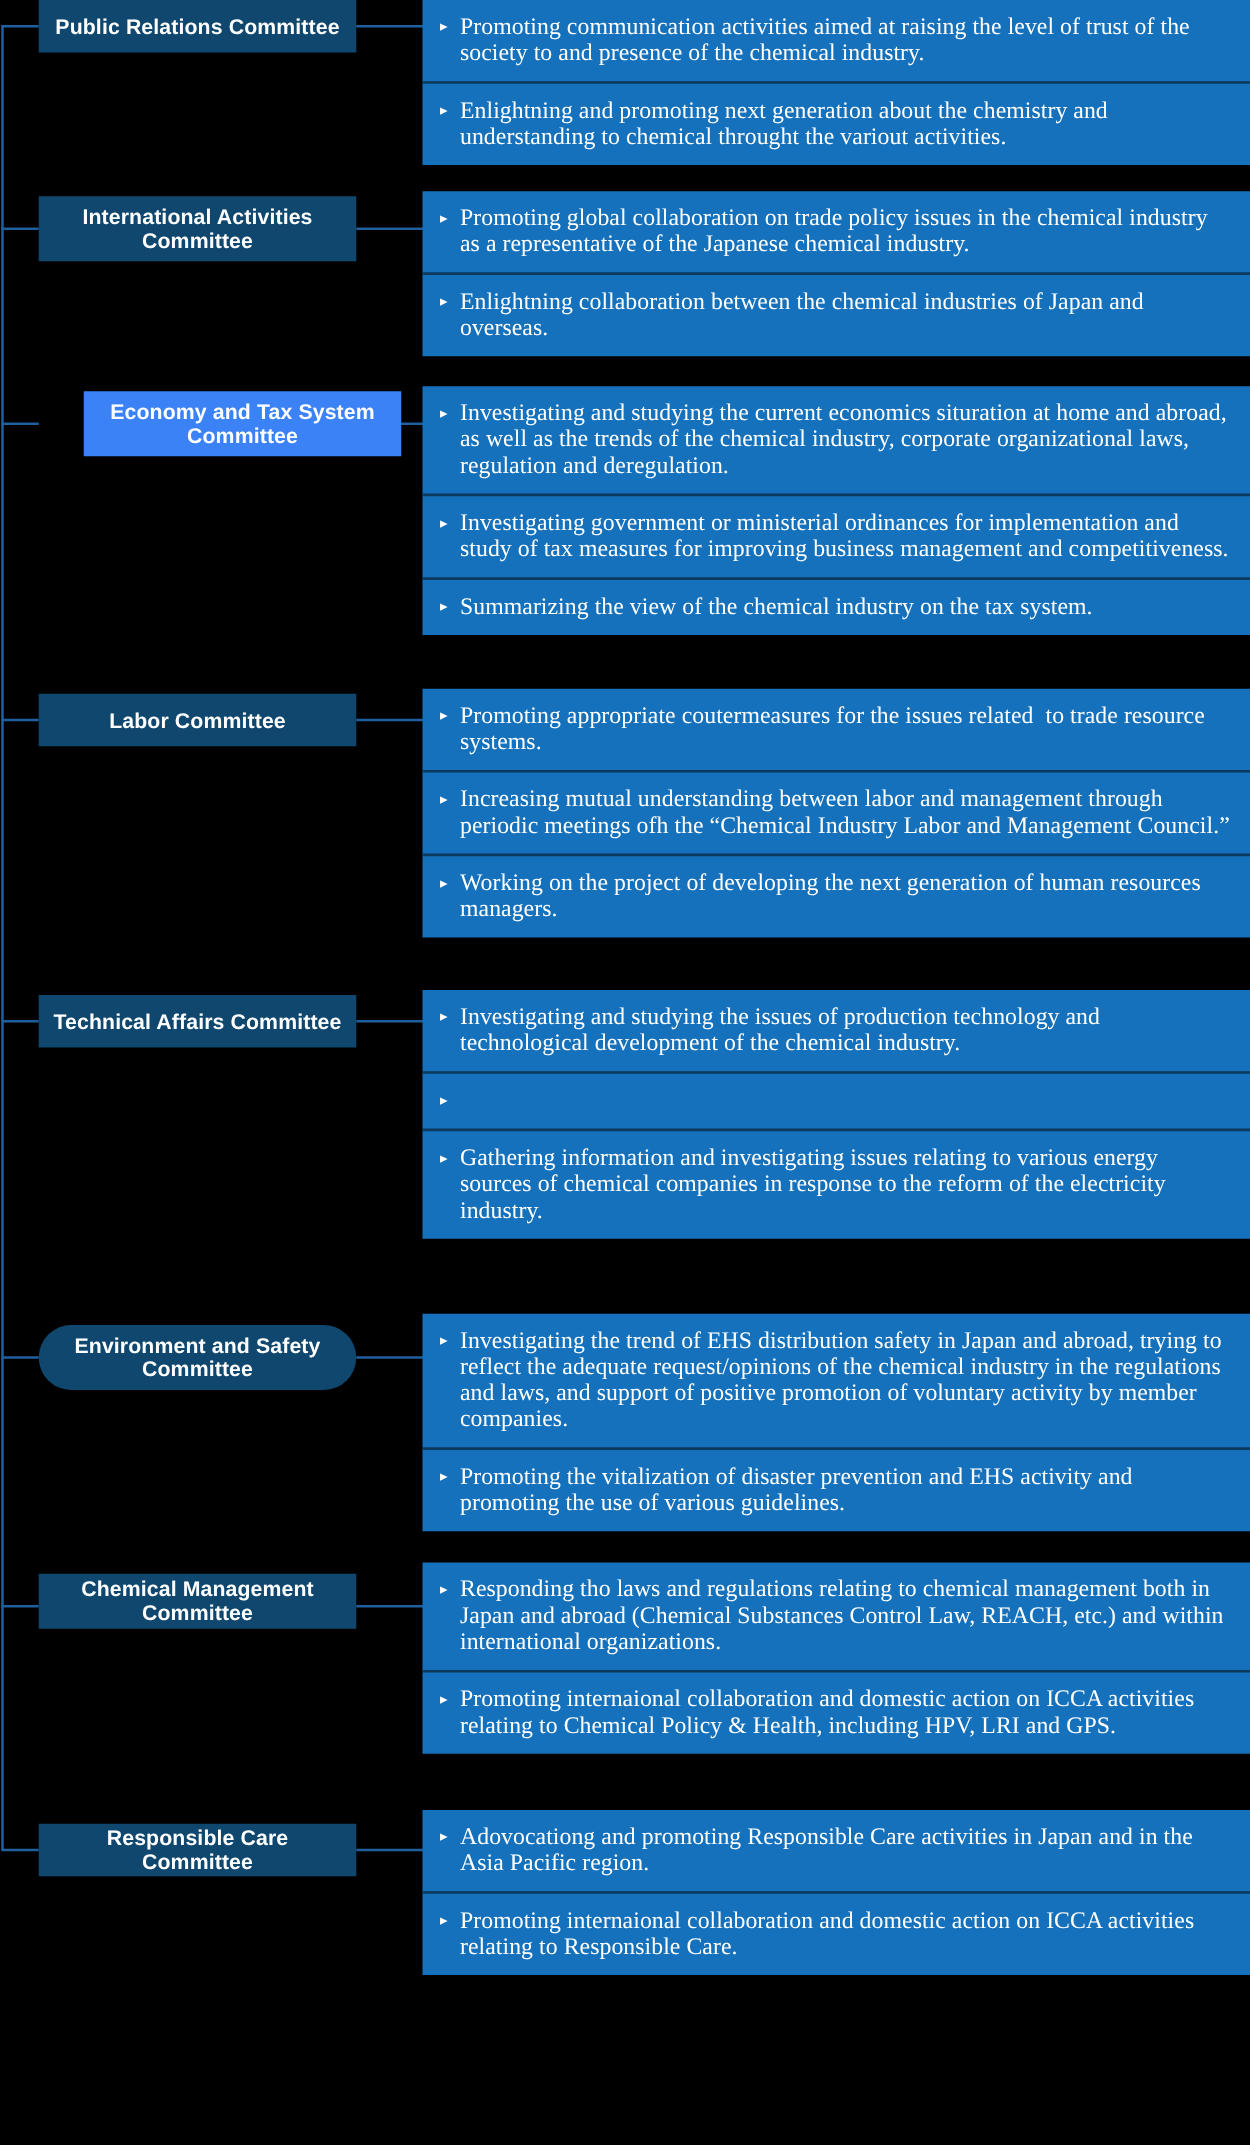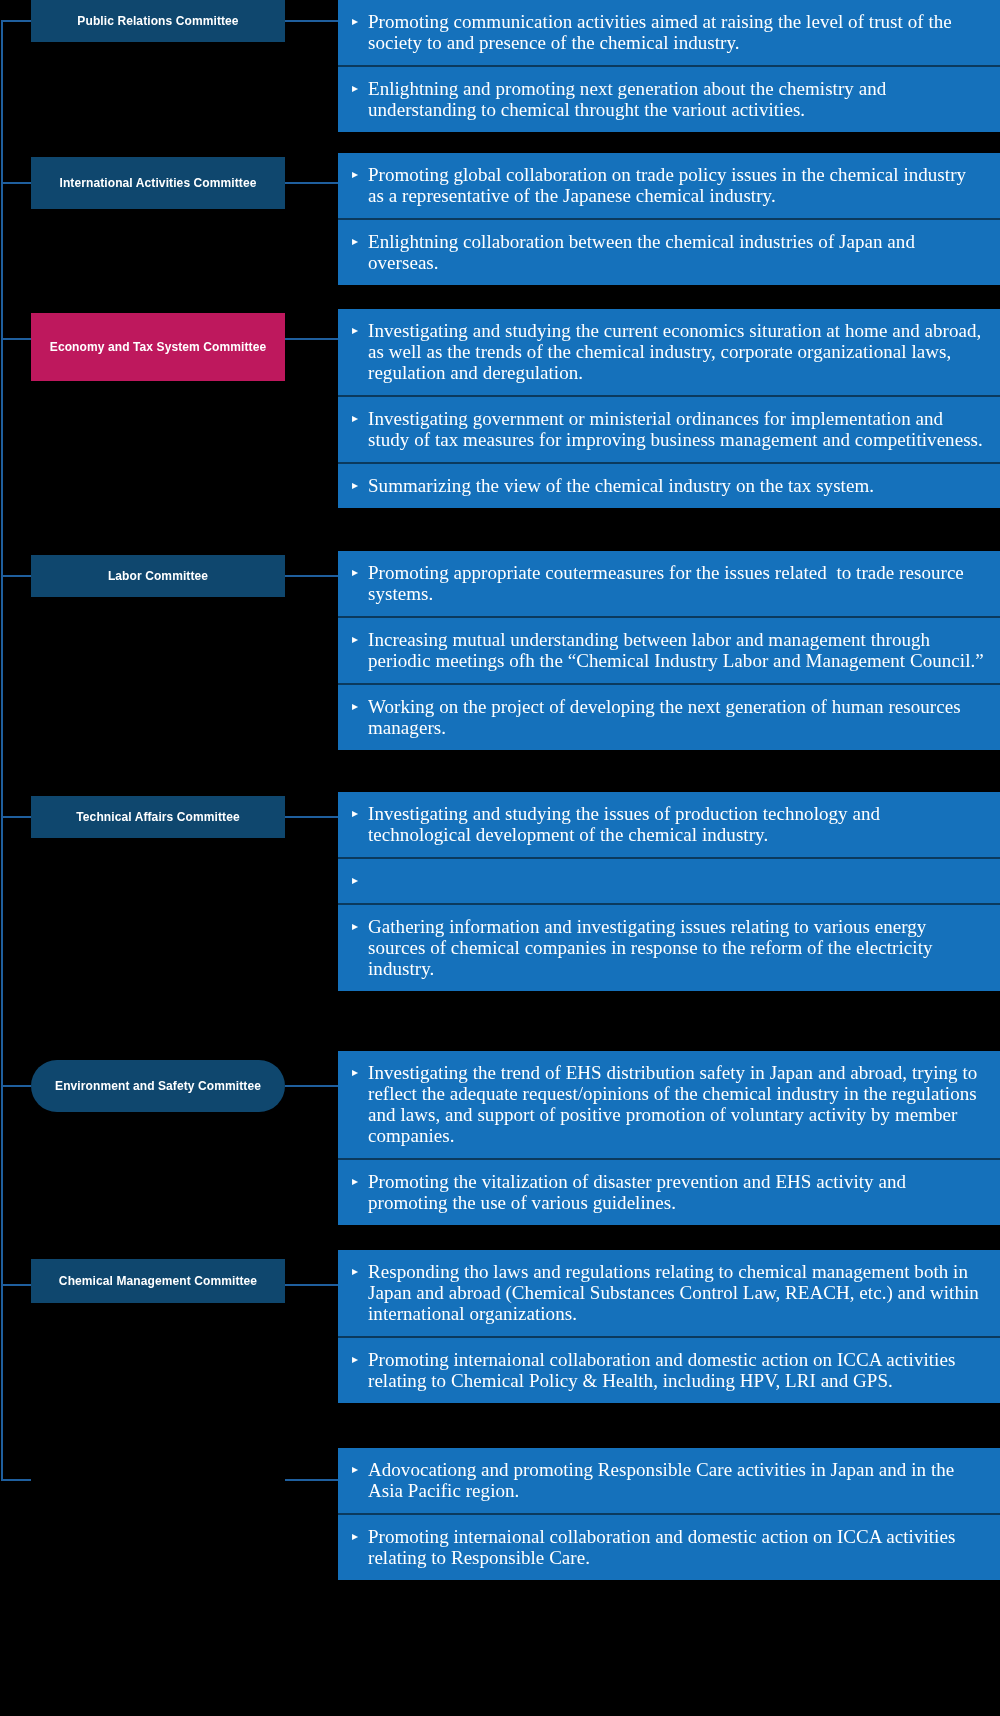--- a/index.html
+++ b/index.html
@@ -29,21 +29,21 @@
   }
 
   
   .committee-box {
     position: absolute;
     left: 31px;
     width: 254px;
     background: #0f476e;
     color: #ffffff;
     font-weight: bold;
-    font-size: 12px;
+    font-size: 17px;
     line-height: 19px;
     letter-spacing: 0.1px;
     text-align: center;
     display: flex;
     align-items: center;
     justify-content: center;
     box-sizing: border-box;
     padding: 2px 8px;
   }
 
@@ -122,21 +122,21 @@
         <span class="bullet">▸</span>
         <span class="atext">Promoting global collaboration on trade policy issues in the chemical industry as a representative of the Japanese chemical industry.</span>
       </div>
       <div class="activity" style="background: rgb(21, 113, 187); border-top-color: rgb(11, 58, 94);">
         <span class="bullet">▸</span>
         <span class="atext">Enlightning collaboration between the chemical industries of Japan and overseas.</span>
       </div>
     </div>
     <div class="conn conn-left" style="top: 338px; background: rgb(31, 95, 158);"></div>
     <div class="conn conn-right" style="top: 338px; background: rgb(31, 95, 158);"></div>
-    <div class="committee-box" style="top: 313px; height: 68px; background: #be185d; color: rgb(255, 255, 255);">
+    <div class="committee-box" style="top: 313px; height: 52px; background: #3b82f6; color: rgb(255, 255, 255); margin-left: 36px;">
       <span>Economy and Tax System Committee</span>
     </div>
     <div class="panel-col" style="top: 309px;">
       <div class="activity" style="background: rgb(21, 113, 187);">
         <span class="bullet">▸</span>
         <span class="atext">Investigating and studying the current economics situration at home and abroad, as well as the trends of the chemical industry, corporate organizational laws, regulation and deregulation.</span>
       </div>
       <div class="activity" style="background: rgb(21, 113, 187); border-top-color: rgb(11, 58, 94);">
         <span class="bullet">▸</span>
         <span class="atext">Investigating government or ministerial ordinances for implementation and study of tax measures for improving business management and competitiveness.</span>
@@ -208,20 +208,23 @@
         <span class="bullet">▸</span>
         <span class="atext">Responding tho laws and regulations relating to chemical management both in Japan and abroad (Chemical Substances Control Law, REACH, etc.) and within international organizations.</span>
       </div>
       <div class="activity" style="background: rgb(21, 113, 187); border-top-color: rgb(11, 58, 94);">
         <span class="bullet">▸</span>
         <span class="atext">Promoting internaional collaboration and domestic action on ICCA activities relating to Chemical Policy &amp; Health, including HPV, LRI and GPS.</span>
       </div>
     </div>
     <div class="conn conn-left" style="top: 1479px; background: rgb(31, 95, 158);"></div>
     <div class="conn conn-right" style="top: 1479px; background: rgb(31, 95, 158);"></div>
+    <div class="committee-box" style="top: 1459px; height: 42px; background: rgb(15, 71, 110); color: rgb(255, 255, 255);">
+      <span>Responsible Care Committee</span>
+    </div>
     <div class="panel-col" style="top: 1448px;">
       <div class="activity" style="background: rgb(21, 113, 187);">
         <span class="bullet">▸</span>
         <span class="atext">Adovocationg and promoting Responsible Care activities in Japan and in the Asia Pacific region.</span>
       </div>
       <div class="activity" style="background: rgb(21, 113, 187); border-top-color: rgb(11, 58, 94);">
         <span class="bullet">▸</span>
         <span class="atext">Promoting internaional collaboration and domestic action on ICCA activities relating to Responsible Care.</span>
       </div>
     </div>

